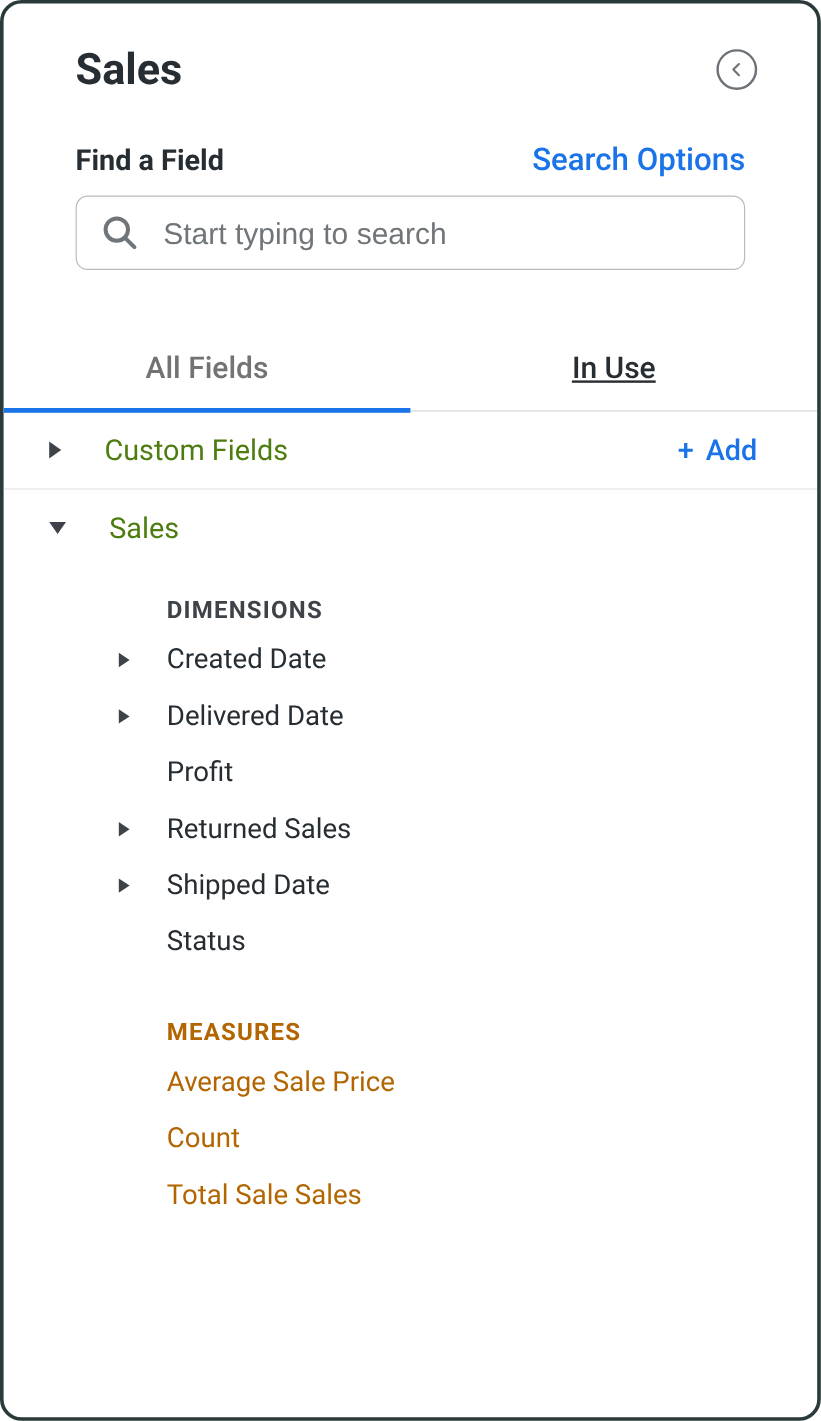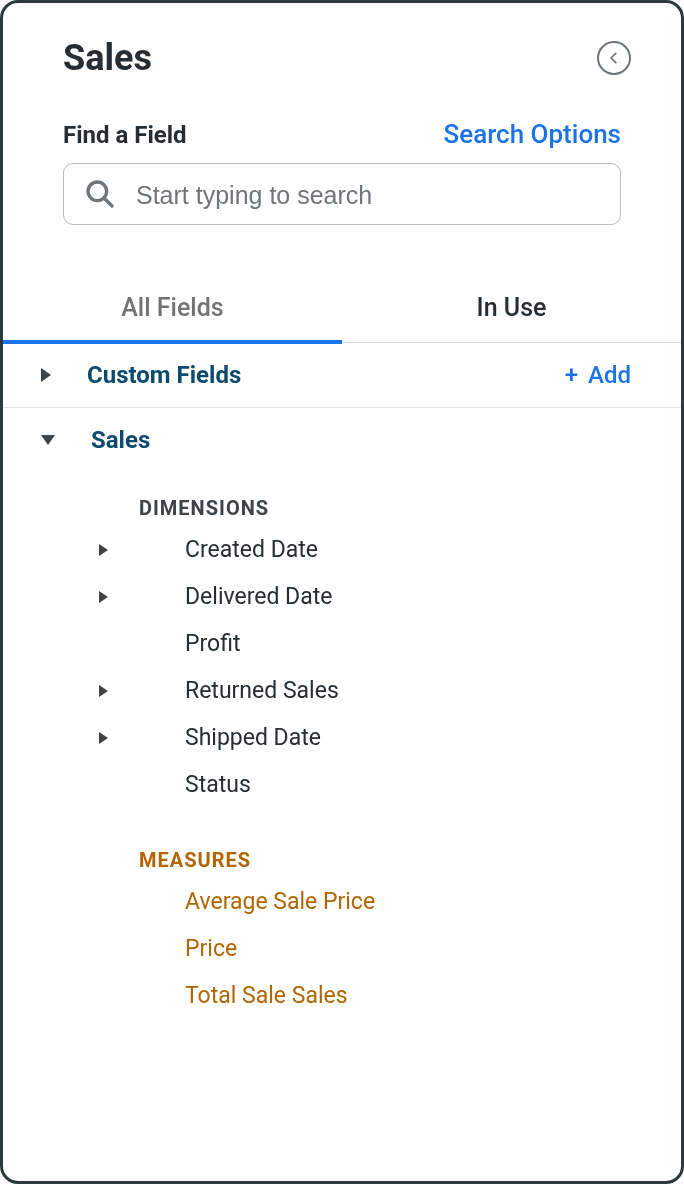--- a/index.html
+++ b/index.html
@@ -90,20 +90,21 @@
     font-weight: 500;
     cursor: pointer;
   }
   .tab.active {
     color: #737373;
     border-bottom: 4px solid #1a73e8;
     margin-bottom: -2px;
   }
   .tab.inactive {
     color: #262d33;
+    text-decoration: underline;
   }
   .section-row {
     display: flex;
     align-items: center;
     padding: 18px 50px 18px 38px;
     border-bottom: 1px solid #e3e4e6;
   }
   .section-row.no-border { border-bottom: none; }
   .caret {
     width: 0; height: 0;
@@ -114,22 +115,22 @@
     border-bottom: 7px solid transparent;
     border-left: 10px solid #3d4348;
   }
   .caret.down {
     border-left: 7px solid transparent;
     border-right: 7px solid transparent;
     border-top: 10px solid #3d4348;
   }
   .section-label {
     font-size: 24px;
-    font-weight: 700;
-    color: #0c4a6e;
+    font-weight: 400;
+    color: #4d7c0f;
     margin-left: 36px;
   }
   .add-link {
     margin-left: auto;
     color: #1a73e8;
     font-size: 24px;
     font-weight: 500;
     cursor: pointer;
     display: flex;
     align-items: center;
@@ -142,21 +143,20 @@
     padding: 24px 0 6px 136px;
   }
   .group-heading.dim { color: #3d4348; }
   .group-heading.meas { color: #b26500; padding-top: 40px;}
   .field-row {
     display: flex;
     align-items: center;
     padding: 10px 0 10px 96px;
     font-size: 23px;
     cursor: pointer;
-    gap: 46px;
   }
   .field-row .caret-slot {
     width: 40px;
     display: flex;
     justify-content: flex-start;
   }
   .field-row .caret.right {
     border-top: 6px solid transparent;
     border-bottom: 6px solid transparent;
     border-left: 9px solid #3d4348;
@@ -248,21 +248,21 @@
     </div>
 
   <div class="group-heading meas">MEASURES</div>
   <div id="measures-list">
       <div class="field-row">
         <div class="caret-slot"></div>
         <span class="field-label meas">Average Sale Price</span>
       </div>
       <div class="field-row">
         <div class="caret-slot"></div>
-        <span class="field-label meas">Price</span>
+        <span class="field-label meas">Count</span>
       </div>
       <div class="field-row">
         <div class="caret-slot"></div>
         <span class="field-label meas">Total Sale Sales</span>
       </div>
     </div>
 
 </div>
 
 </body></html>

